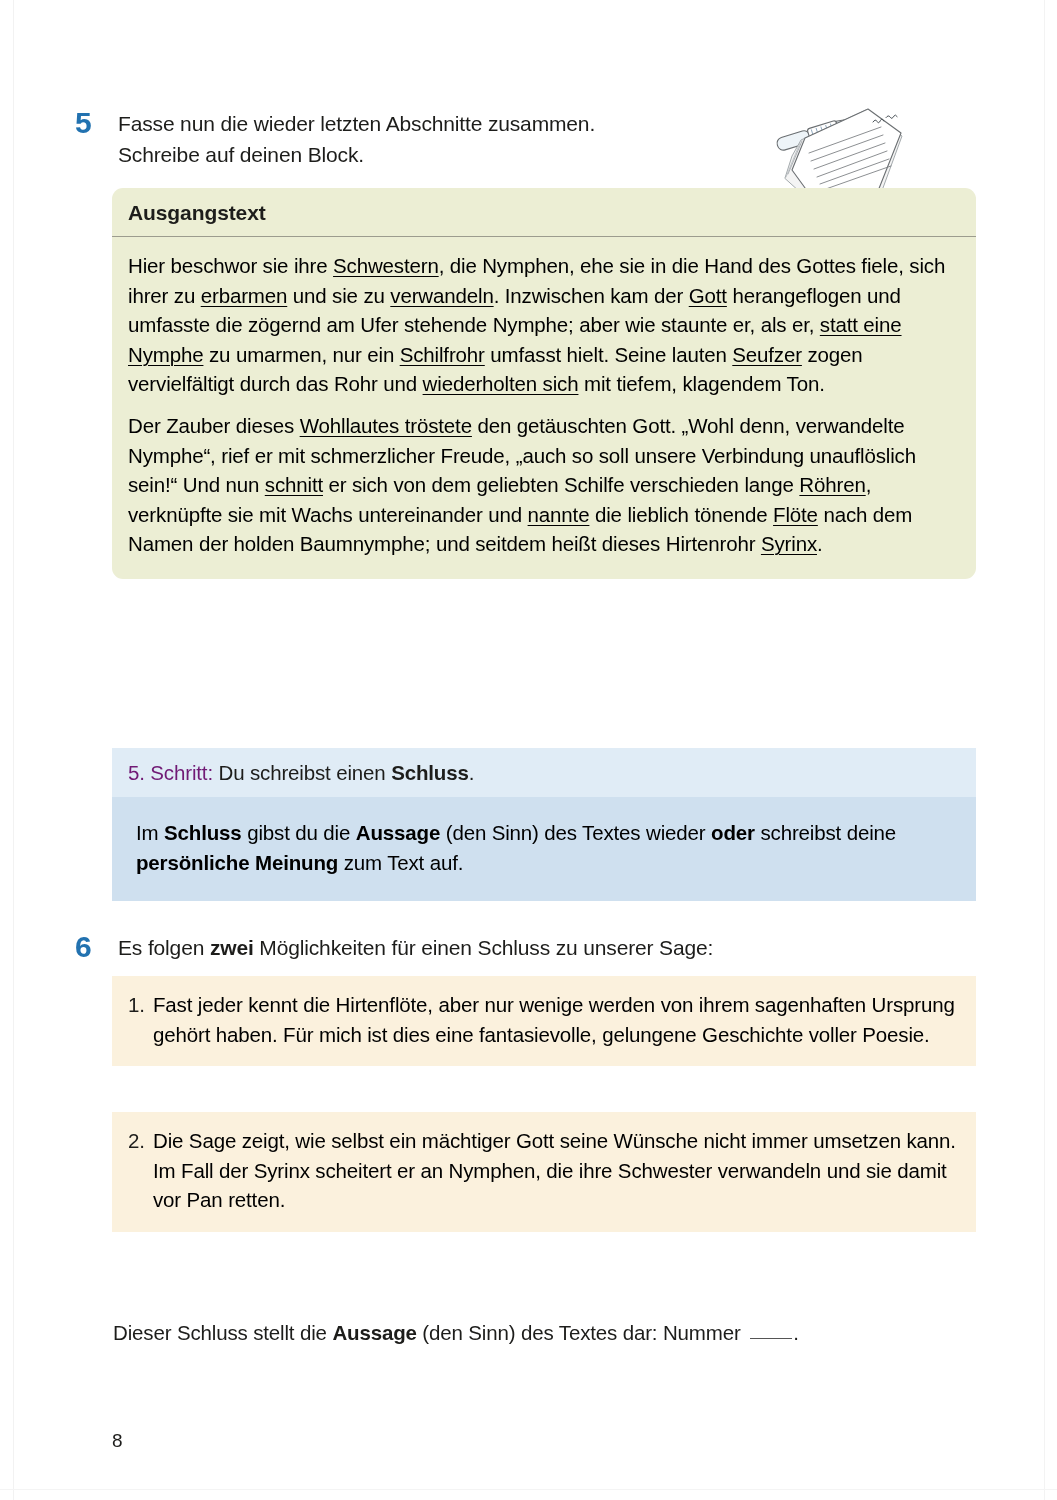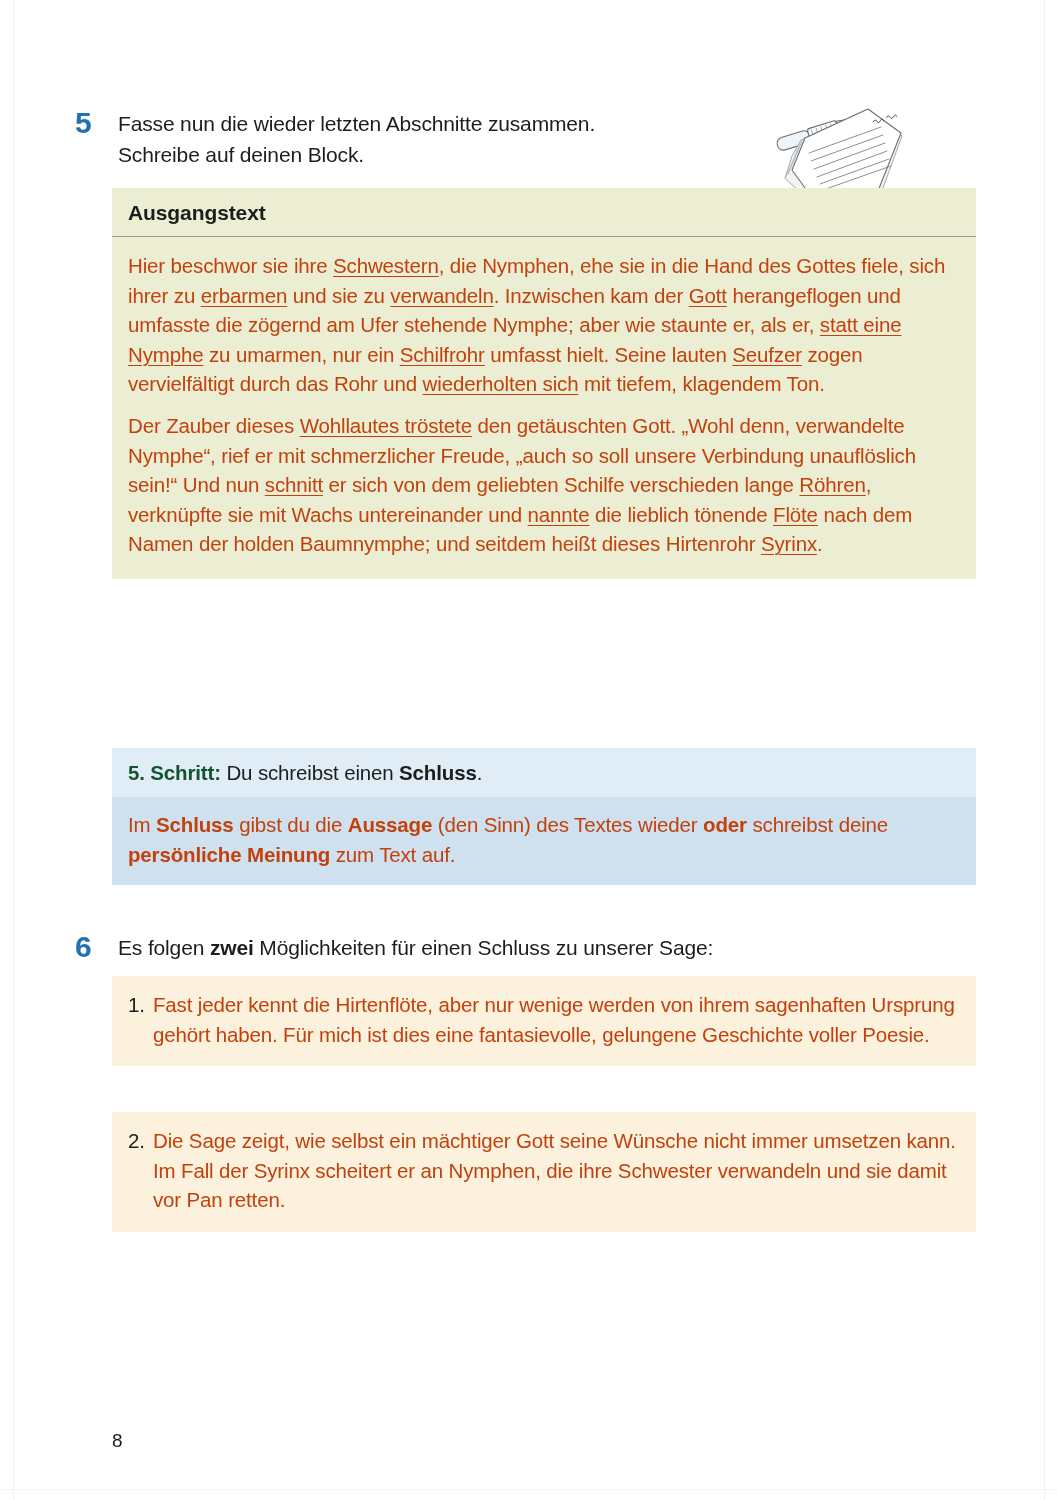--- a/index.html
+++ b/index.html
@@ -39,21 +39,21 @@
     left: 0; right: 0; bottom: 10px;
     height: 1px;
     background: #f4f4f4;
   }
 
   
   .body-text {
     font-size: 20.5px;
     line-height: 29.6px;
     letter-spacing: -0.15px;
-    color: #c2410c;
+    color: #000000;
   }
   u, .u {
     text-decoration: underline;
     text-decoration-thickness: 1.4px;
     text-underline-offset: 2.5px;
   }
 
   
   .ex {
     position: absolute;
@@ -91,20 +91,21 @@
     height: 110px;
   }
 
   
   #source-box {
     position: absolute;
     left: 112px;
     top: 188px;
     width: 864px;
     background: #eceed4;
+    border-radius: 11px;
   }
   #source-box-header {
     padding: 13px 16px 11px 16px;
     font-size: 21px;
     font-weight: 700;
     letter-spacing: -0.1px;
     color: #1d1d1b;
   }
   #source-box-rule {
     height: 1px;
@@ -132,21 +133,21 @@
     background: #e0ecf6;
     padding: 11px 16px 10px 16px;
     font-size: 20.5px;
     line-height: 28px;
     letter-spacing: -0.15px;
   }
   #step-box-body {
     background: #cfe0ef;
     padding: 13px 16px 16px 16px;
   }
-  #step-box-body p { margin: 0; }
+  #step-box-body p { margin: 8px; }
 
   
   #task6 { left: 75px; top: 932px; width: 880px; }
 
   
   .option-box {
     position: absolute;
     left: 112px;
     width: 864px;
     background: #fbf1dd;
@@ -279,21 +280,21 @@
   <div id="source-box">
     <div id="source-box-header">Ausgangstext</div>
     <div id="source-box-rule"></div>
     <div id="source-box-body">
       <p class="body-text"><span>Hier beschwor sie ihre </span><span class="u">Schwestern</span><span>, die Nymphen, ehe sie in die Hand des Gottes fiele, sich ihrer zu </span><span class="u">erbarmen</span><span> und sie zu </span><span class="u">verwandeln</span><span>. Inzwischen kam der </span><span class="u">Gott</span><span> herangeflogen und umfasste die zögernd am Ufer stehende Nymphe; aber wie staunte er, als er, </span><span class="u">statt eine Nymphe</span><span> zu umarmen, nur ein </span><span class="u">Schilfrohr</span><span> umfasst hielt. Seine lauten </span><span class="u">Seufzer</span><span> zogen vervielfältigt durch das Rohr und </span><span class="u">wiederholten sich</span><span> mit tiefem, klagendem Ton.</span></p>
       <p class="body-text"><span>Der Zauber dieses </span><span class="u">Wohllautes tröstete</span><span> den getäuschten Gott. „Wohl denn, verwandelte Nymphe“, rief er mit schmerzlicher Freude, „auch so soll unsere Verbindung unauflöslich sein!“ Und nun </span><span class="u">schnitt</span><span> er sich von dem geliebten Schilfe verschieden lange </span><span class="u">Röhren</span><span>, verknüpfte sie mit Wachs untereinander und </span><span class="u">nannte</span><span> die lieblich tönende </span><span class="u">Flöte</span><span> nach dem Namen der holden Baumnymphe; und seitdem heißt dieses Hirtenrohr </span><span class="u">Syrinx</span><span>.</span></p>
     </div>
   </div>
 
   <div id="step-box">
-    <div id="step-box-header"><span style="font-weight: 700; color: #14532d;">5. Schritt:</span><span> Du schreibst einen </span><span style="font-weight: 700;">Schluss</span><span>.</span></div>
+    <div id="step-box-header"><span style="font-weight: 400; color: #701a75;">5. Schritt:</span><span> Du schreibst einen </span><span style="font-weight: 700;">Schluss</span><span>.</span></div>
     <div id="step-box-body">
       <p class="body-text"><span>Im </span><span style="font-weight: 700;">Schluss</span><span> gibst du die </span><span style="font-weight: 700;">Aussage</span><span> (den Sinn) des Textes wieder </span><span style="font-weight: 700;">oder</span><span> schreibst deine </span><span style="font-weight: 700;">persönliche Meinung</span><span> zum Text auf.</span></p>
     </div>
   </div>
 
   <div class="ex" id="task6">
     <div class="ex-num">6</div>
     <div class="ex-text"><span>Es folgen </span><span style="font-weight: 700;">zwei</span><span> Möglichkeiten für einen Schluss zu unserer Sage:</span></div>
   </div>
 
@@ -305,17 +306,20 @@
   </div>
 
   <div class="option-box" id="option-box-2">
     <div class="option-row">
       <div class="option-num">2.</div>
       <div class="option-text body-text">Die Sage zeigt, wie selbst ein mächtiger Gott seine Wünsche nicht immer umsetzen kann. Im Fall der Syrinx scheitert er an Nymphen, die ihre Schwester verwandeln und sie damit vor Pan retten.</div>
     </div>
   </div>
 
 
+  <div class="fill-line" id="fill-line-1">
+    <span><span>Dieser Schluss stellt die </span><span style="font-weight: 700;">Aussage</span><span> (den Sinn) des Textes dar: Nummer </span></span><span class="blank"></span><span>.</span>
+  </div>
 
 
   <div id="page-number">8</div>
 
 </div>
 
 </body></html>

